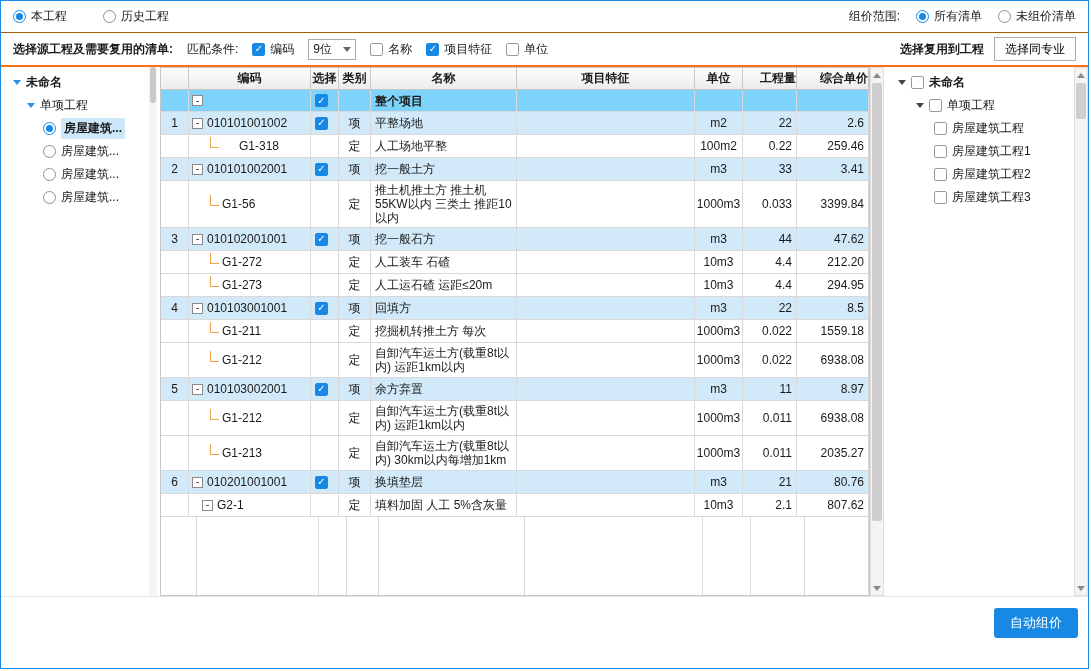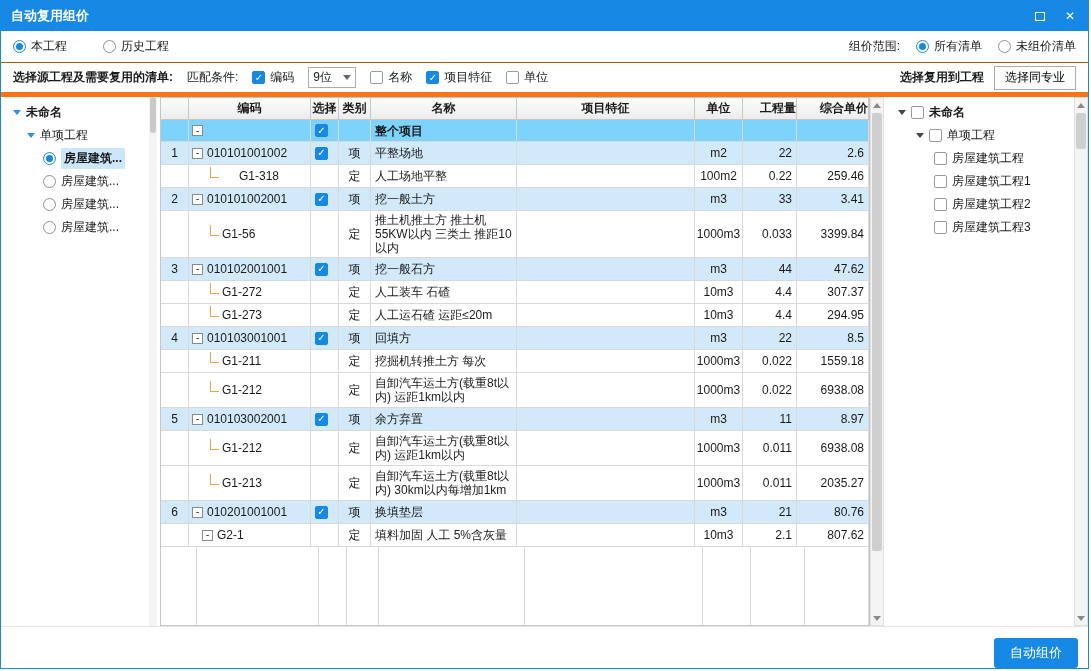--- a/index.html
+++ b/index.html
@@ -16,21 +16,21 @@
 
   
   .tabsrow { height:32px; display:flex; align-items:center; padding:0 12px; gap:36px; border-bottom:1px solid #a16207; flex:none; }
   .tabsrow .right { margin-left:auto; display:flex; align-items:center; gap:16px; }
   .radio-opt { display:inline-flex; align-items:center; gap:5px; cursor:pointer; }
   .radio { width:13px; height:13px; border:1px solid #8f8f8f; border-radius:50%; background:#fff; position:relative; flex:none; }
   .radio.on { border-color:#1789e4; }
   .radio.on::after { content:""; position:absolute; left:2px; top:2px; right:2px; bottom:2px; border-radius:50%; background:#1789e4; }
 
   
-  .filterrow { height:34px; display:flex; align-items:center; padding:0 12px; gap:14px; border-bottom:5px solid #f97316; flex:none; }
+  .filterrow { height:34px; display:flex; align-items:center; padding:0 12px; gap:14px; border-bottom:2px solid #f97316; flex:none; }
   .bold-label { font-weight:bold; }
   .cb-opt { display:inline-flex; align-items:center; gap:5px; cursor:pointer; }
   .cb { width:13px; height:13px; border:1px solid #9a9a9a; border-radius:2px; background:#fff; display:inline-flex; align-items:center; justify-content:center; flex:none; }
   .cb.checked { background:#1789e4; border-color:#1789e4; }
   .cb.checked::after { content:"✓"; color:#fff; font-size:10px; line-height:1; }
   .select { display:inline-flex; align-items:center; justify-content:space-between; width:48px; height:21px; border:1px solid #ababab; background:#fff; padding:0 4px; cursor:pointer; }
   .sel-arrow { width:0; height:0; border-left:4px solid transparent; border-right:4px solid transparent; border-top:5px solid #666; }
   .filterrow .right { margin-left:auto; display:flex; align-items:center; gap:10px; }
   .btn-plain { height:24px; padding:0 10px; border:1px solid #ababab; background:#fdfdfd; font-size:12px; cursor:pointer; font-family:inherit; }
 
@@ -87,29 +87,20 @@
 
   
   .footer { height:52px; flex:none; border-top:1px solid #e6e6e6; display:flex; align-items:center; justify-content:flex-end; padding:0 10px; }
   .btn-primary { width:84px; height:30px; background:#1789e4; color:#fff; border:none; border-radius:3px; font-size:13px; cursor:pointer; font-family:inherit; }
 </style>
 </head>
 <body>
 
 <div class="window">
 
-  <div class="titlebar">
-    <span class="title">自动复用组价</span>
-    <span class="win-btns">
-      <span class="win-btn">
-          <span class="restore-glyph"></span>
-        </span>
-      <span class="win-btn">✕</span>
-    </span>
-  </div>
 
   <div class="tabsrow">
     <label class="radio-opt">
       <span class="radio on"></span>
       <span>本工程</span>
     </label>
     <label class="radio-opt">
       <span class="radio"></span>
       <span>历史工程</span>
     </label>
@@ -298,21 +289,21 @@
               <div class="td c-code" style="padding-left: 21px;">
                 <div class="stub" style="display: inline-flex;"></div>
                 <div class="code-text" style="display: inline;">G1-272</div>
               </div>
               <div class="td c-sel"></div>
               <div class="td c-cat">定</div>
               <div class="td c-name">人工装车 石碴</div>
               <div class="td c-feat"></div>
               <div class="td c-unit">10m3</div>
               <div class="td c-qty">4.4</div>
-              <div class="td c-price">307.37</div>
+              <div class="td c-price">212.20</div>
             </div>
             <div class="trow det">
               <div class="td c-num"></div>
               <div class="td c-code" style="padding-left: 21px;">
                 <div class="stub" style="display: inline-flex;"></div>
                 <div class="code-text" style="display: inline;">G1-273</div>
               </div>
               <div class="td c-sel"></div>
               <div class="td c-cat">定</div>
               <div class="td c-name">人工运石碴 运距≤20m</div>

